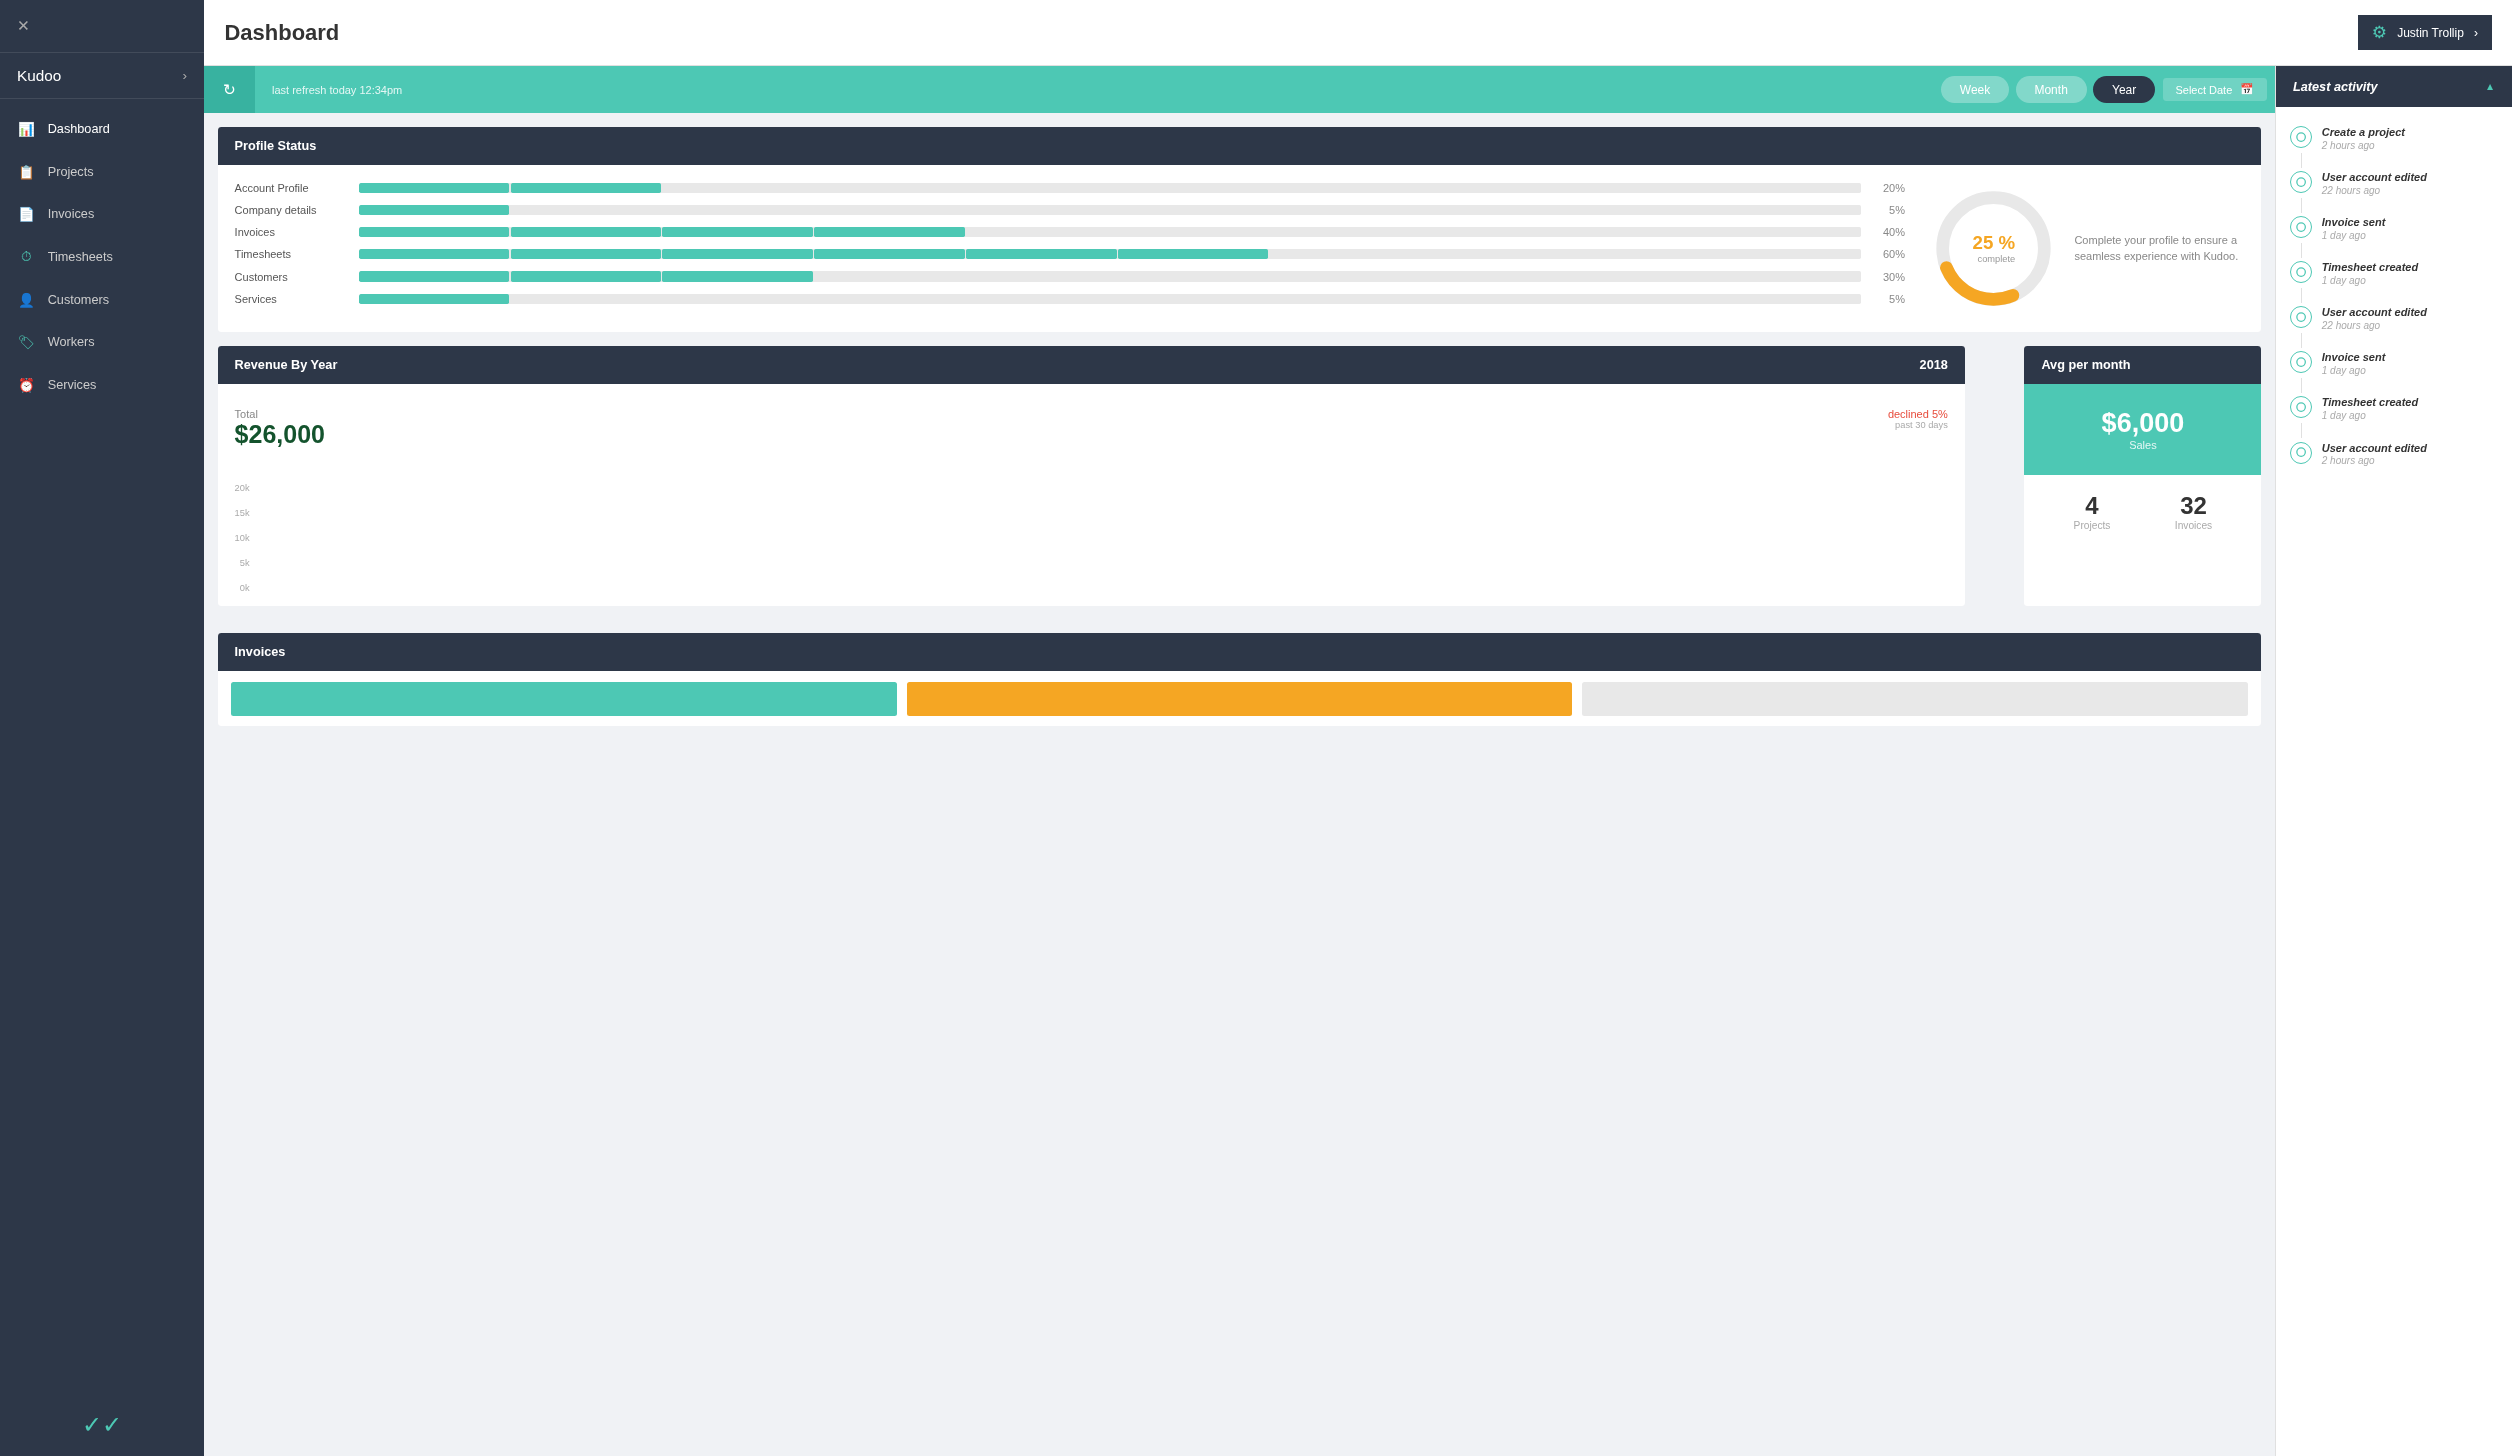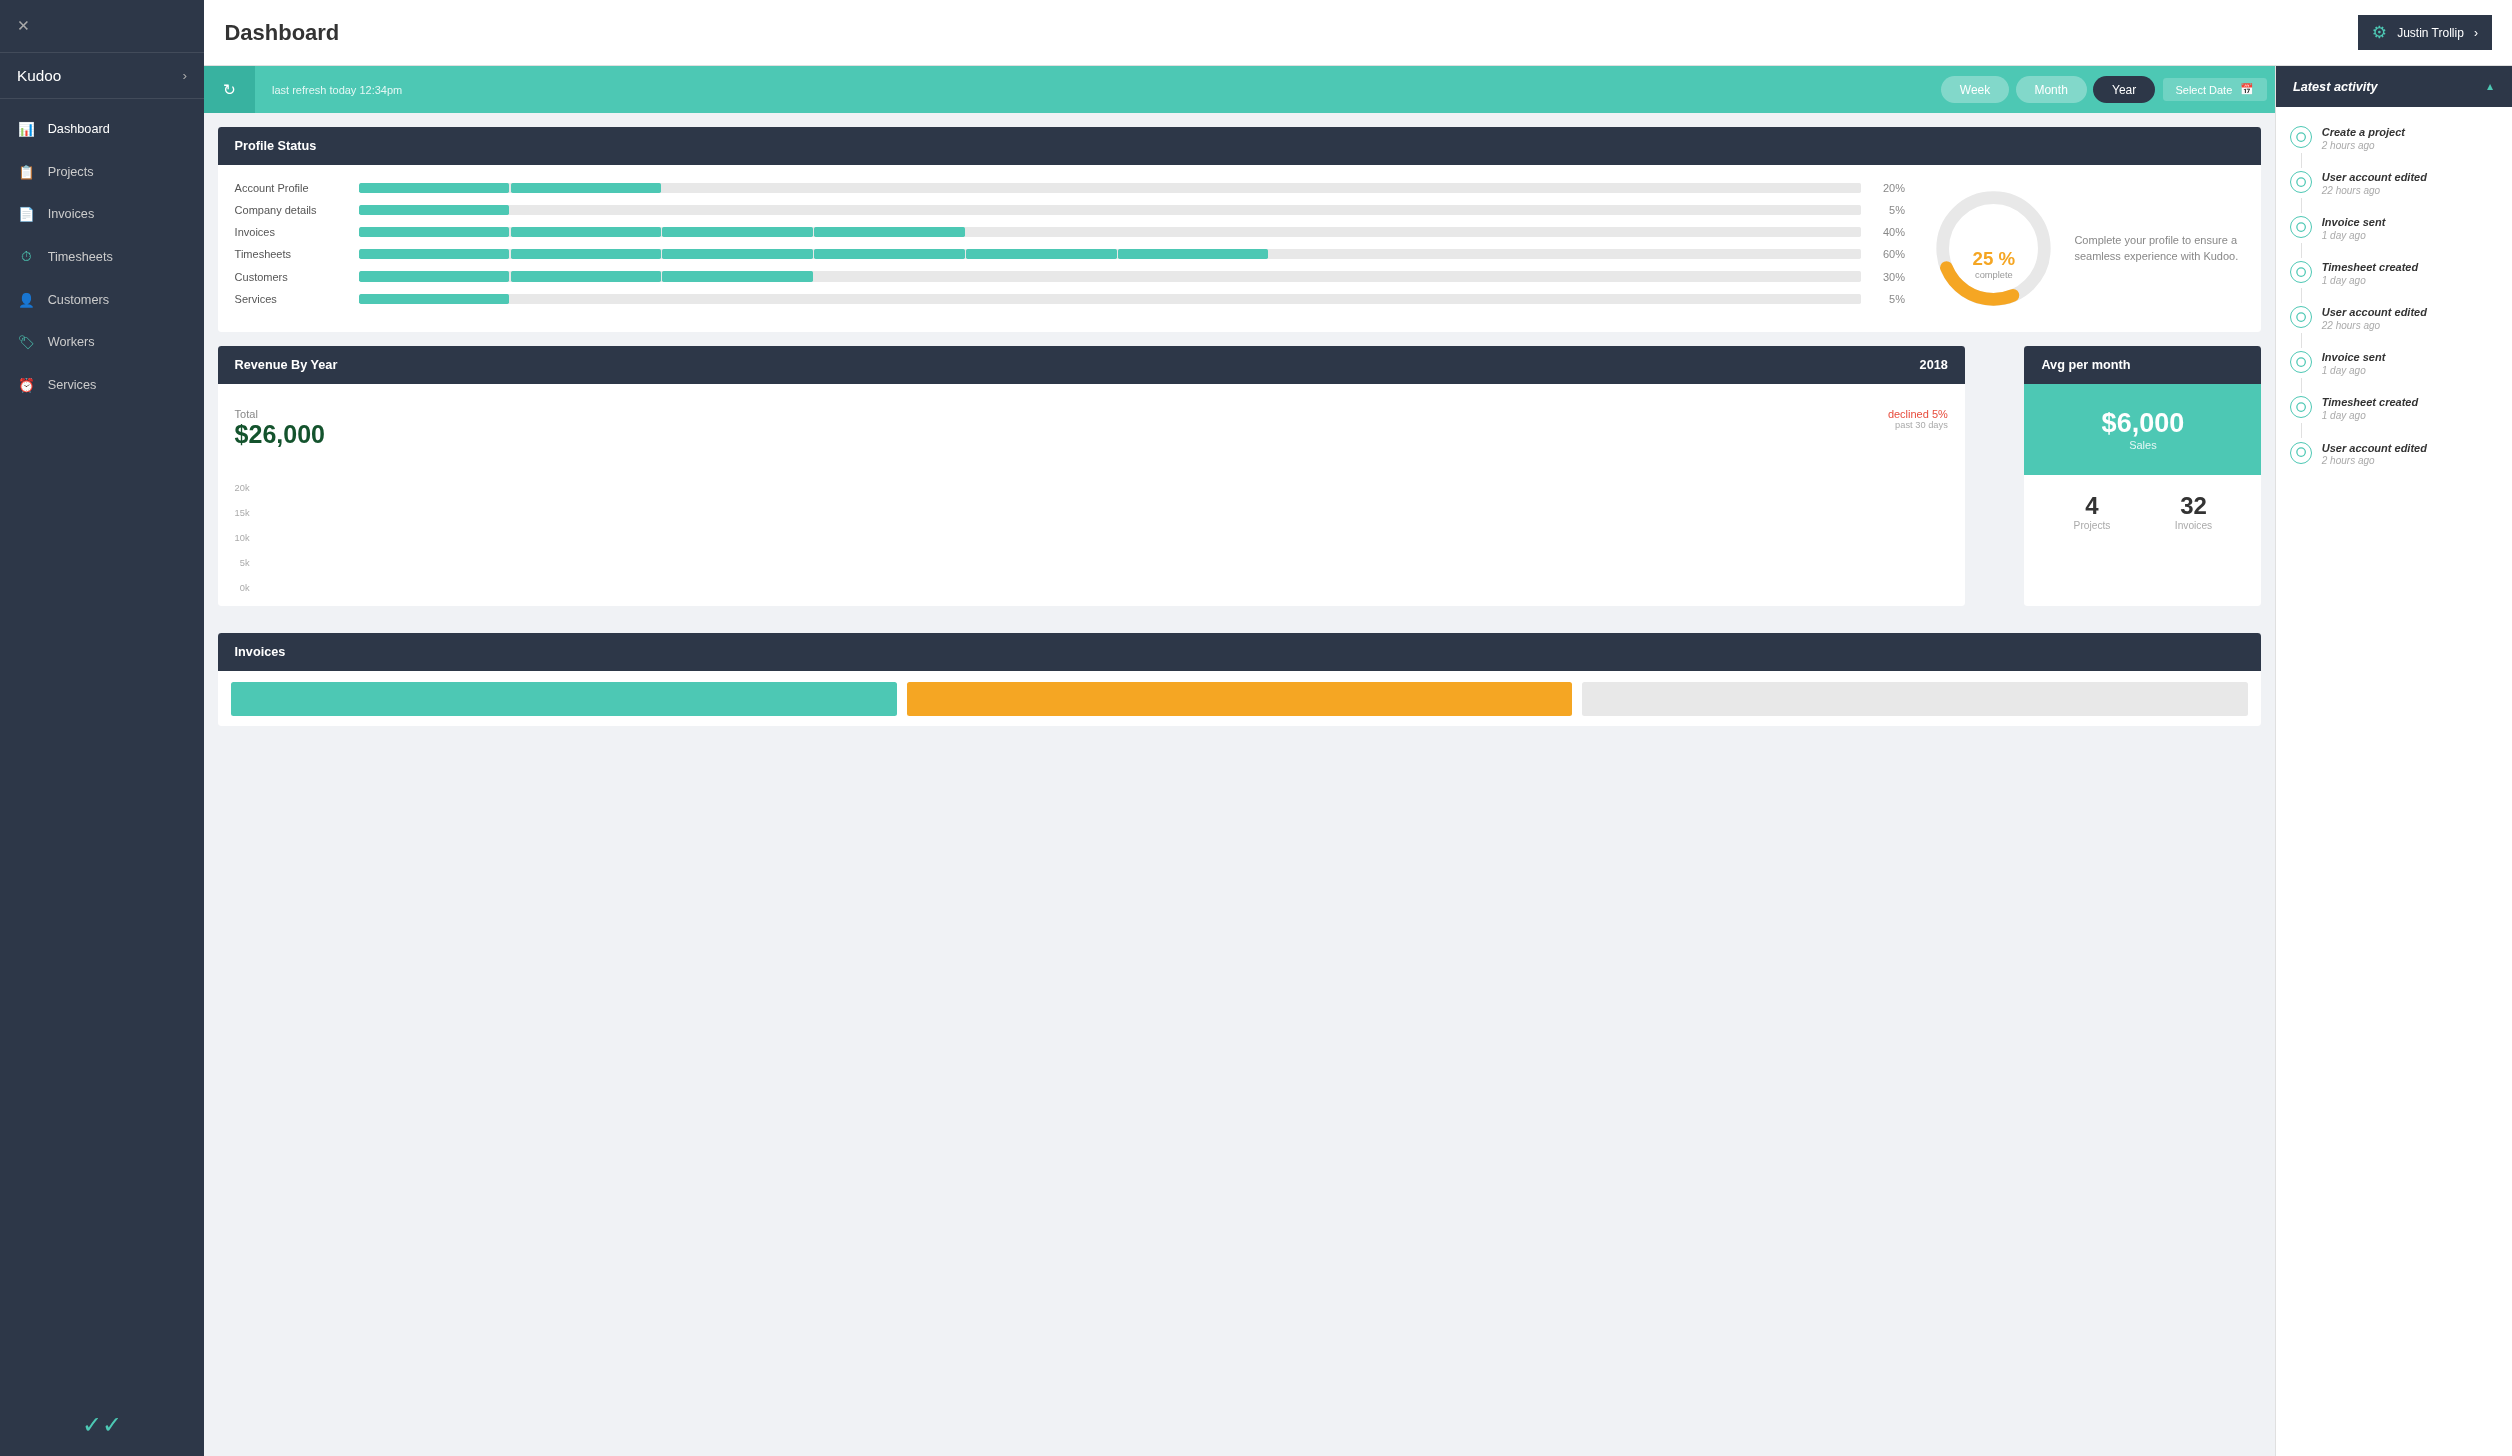--- a/index.html
+++ b/index.html
@@ -257,22 +257,21 @@
     }
     .donut-svg {
       width: 127px;
       height: 127px;
     }
     .donut-label {
       position: absolute;
       top: 50%;
       left: 50%;
       transform: translate(-50%, -50%);
-      text-align: center;
-      margin-top: 16px;
+      text-align: right;
     }
     .donut-pct {
       font-size: 18.7px;
       font-weight: 700;
       color: #f5a623;
     }
     .donut-sub {
       font-size: 9.3px;
       color: #999;
     }

